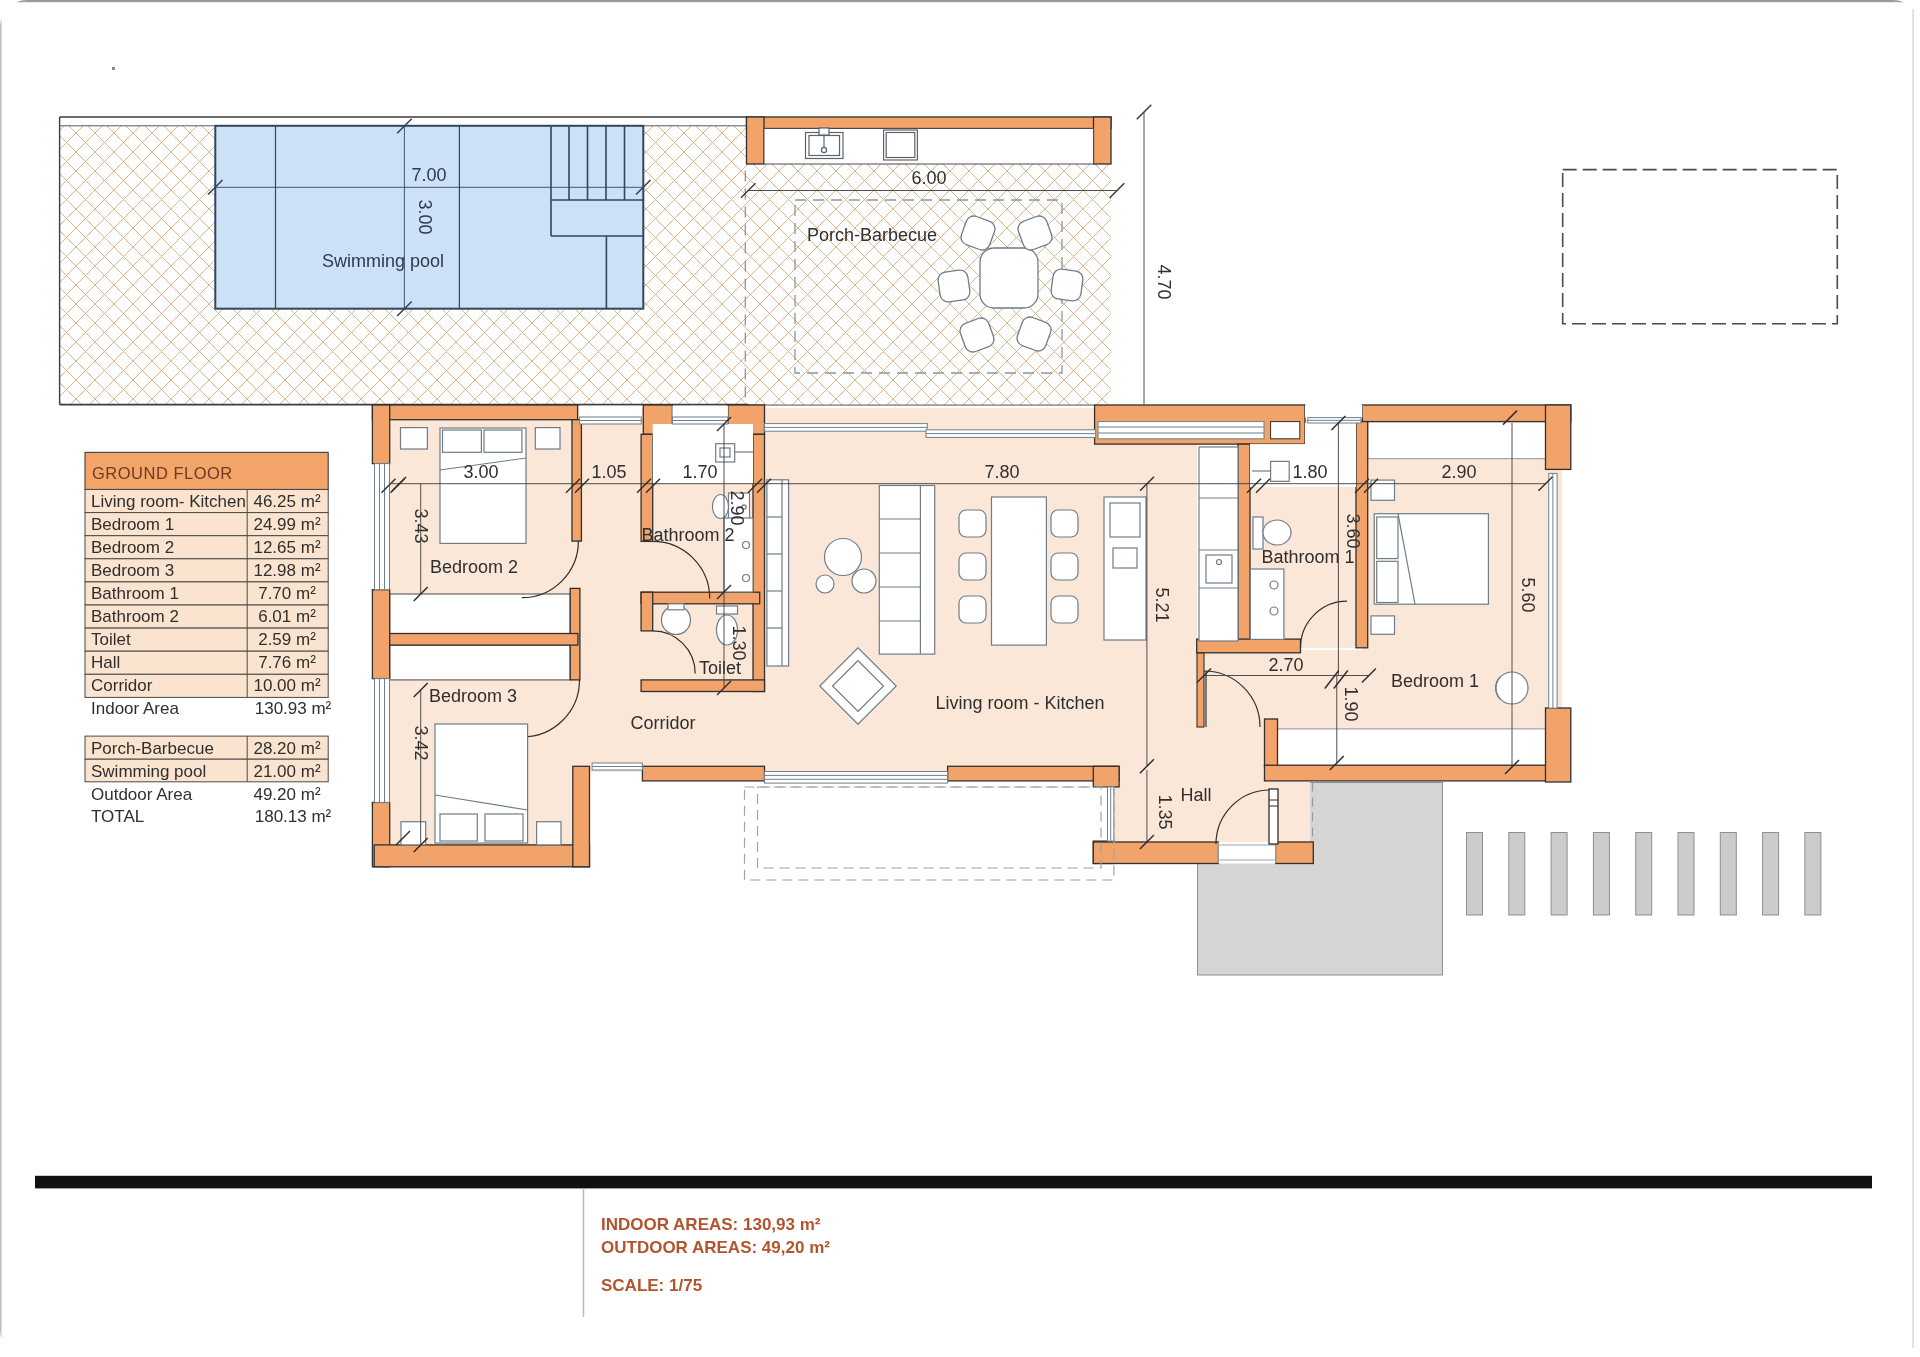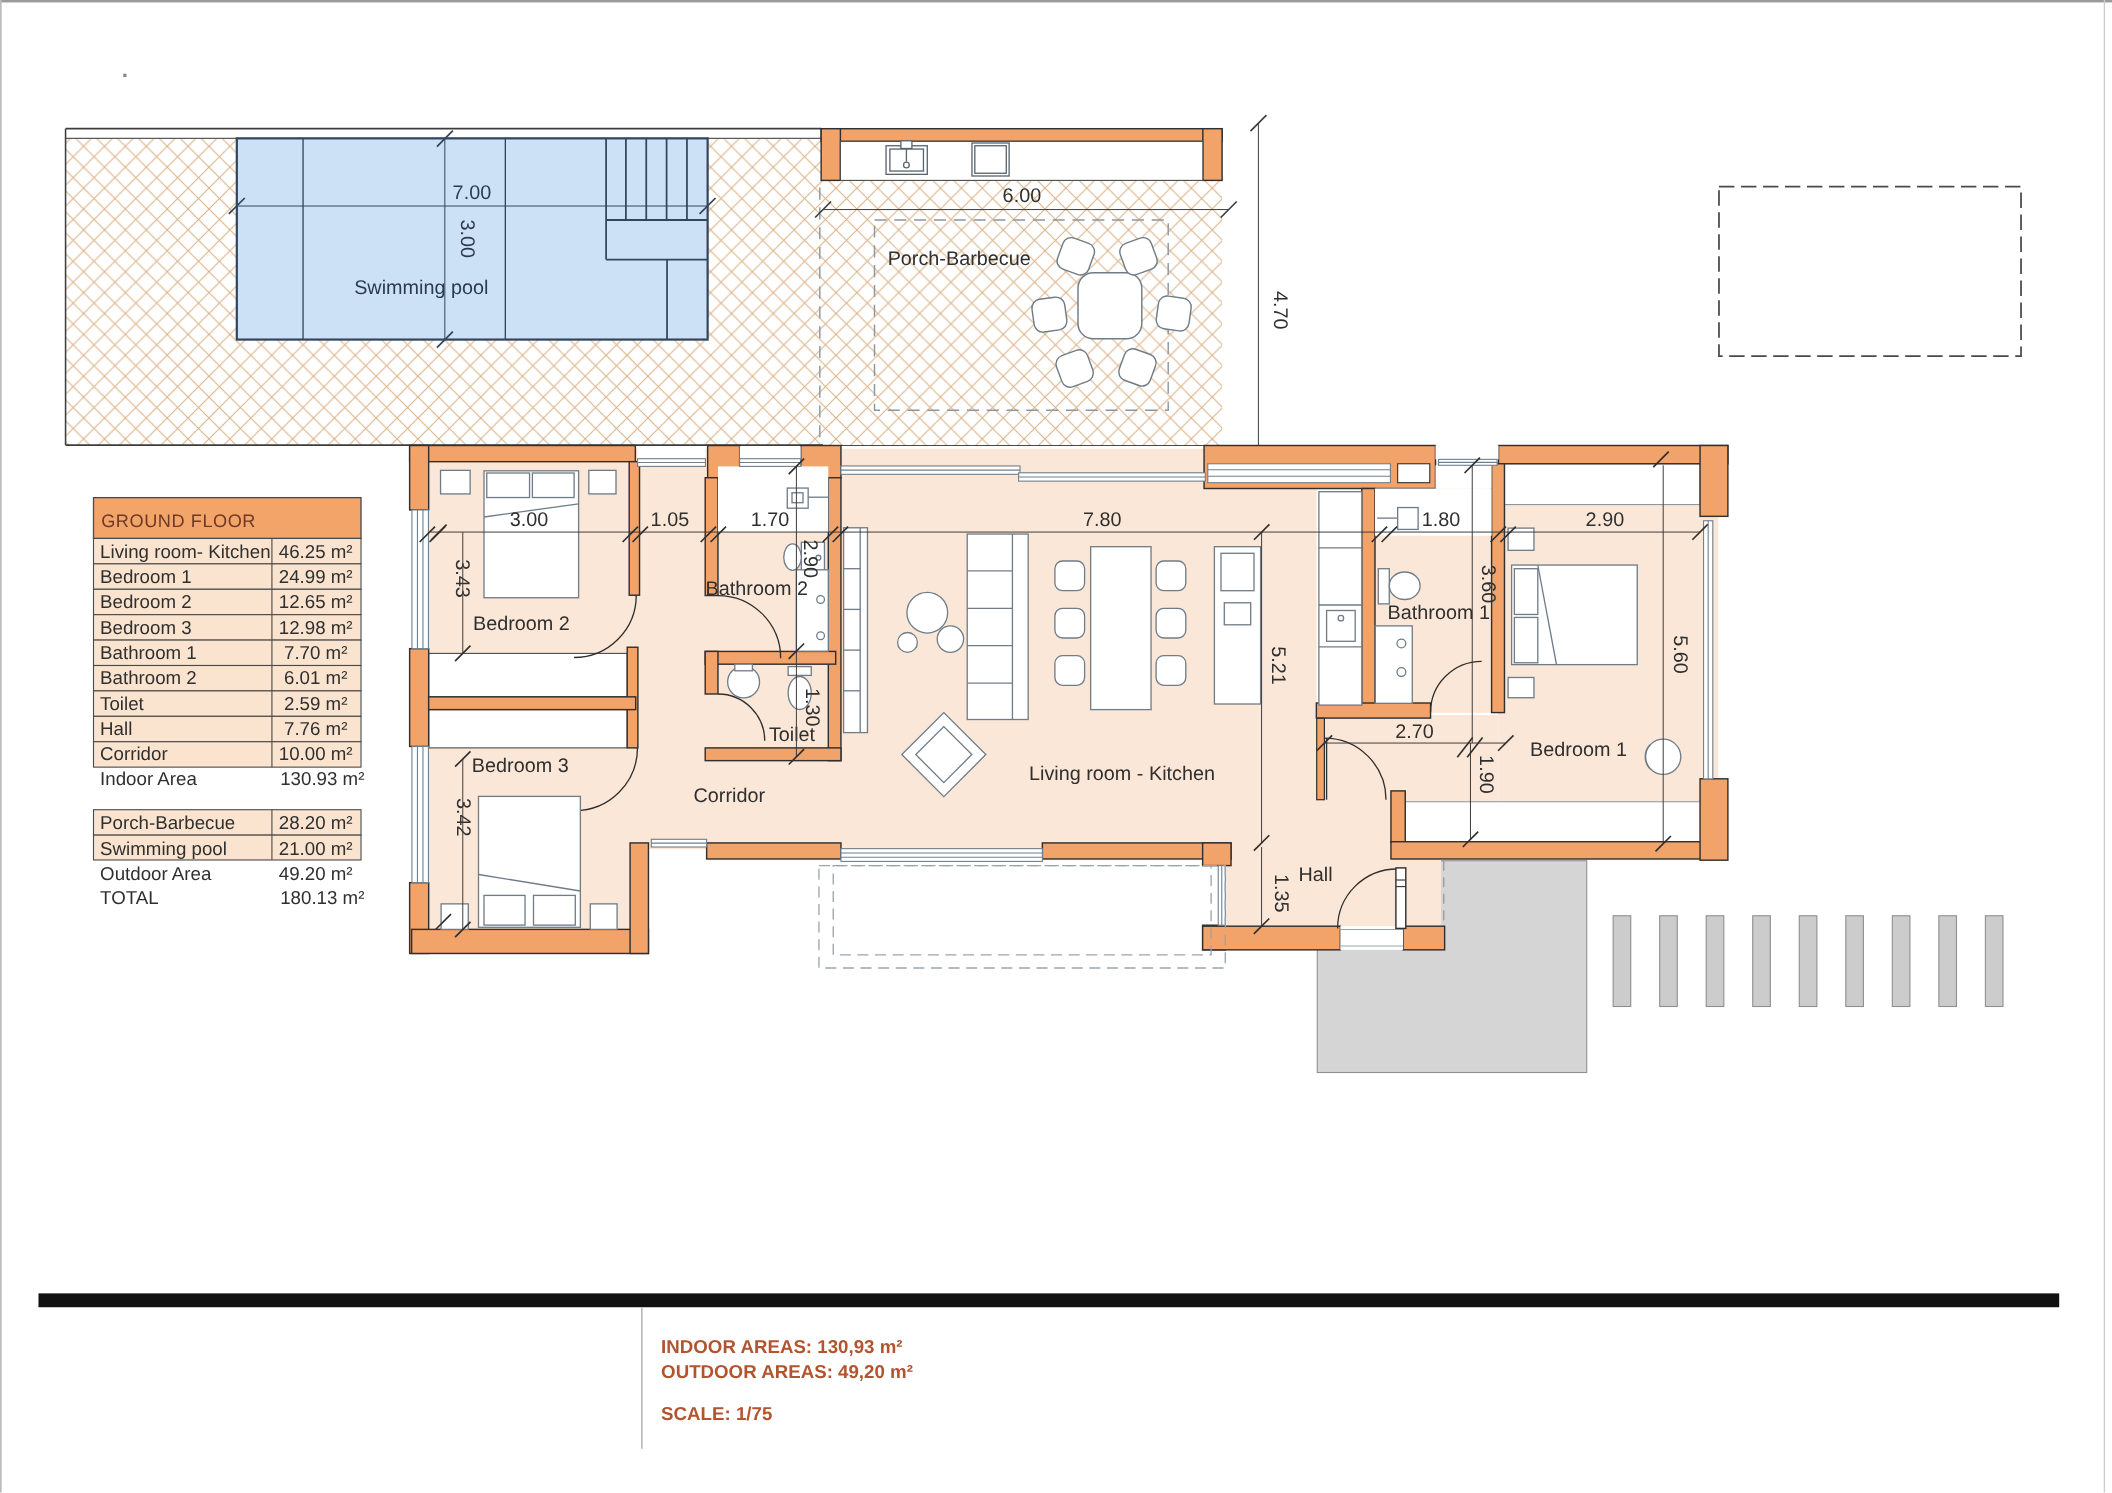--- a/index.html
+++ b/index.html
@@ -1,17 +1,17 @@
 <!DOCTYPE html>
 <html><head>
 <meta charset="utf-8">
 <style>
   html,body{margin:0;padding:0;background:#ffffff;}
   .page{position:relative;width:1920px;height:1357px;overflow:hidden;background:#ffffff;
-        font-family:"Liberation Sans", sans-serif;}
+        font-family:"Liberation Sans", sans-serif;border-radius:27px;}
   svg{position:absolute;top:0;left:0;}
   text{font-family:"Liberation Sans", sans-serif;}
 </style>
 </head>
 <body>
 <div class="page">
 <svg width="1920" height="1357" viewBox="0 0 1920 1357">
 <defs>
 <pattern id="hatch" width="19" height="19" patternUnits="userSpaceOnUse">
   <rect width="19" height="19" fill="#ffffff"></rect>

